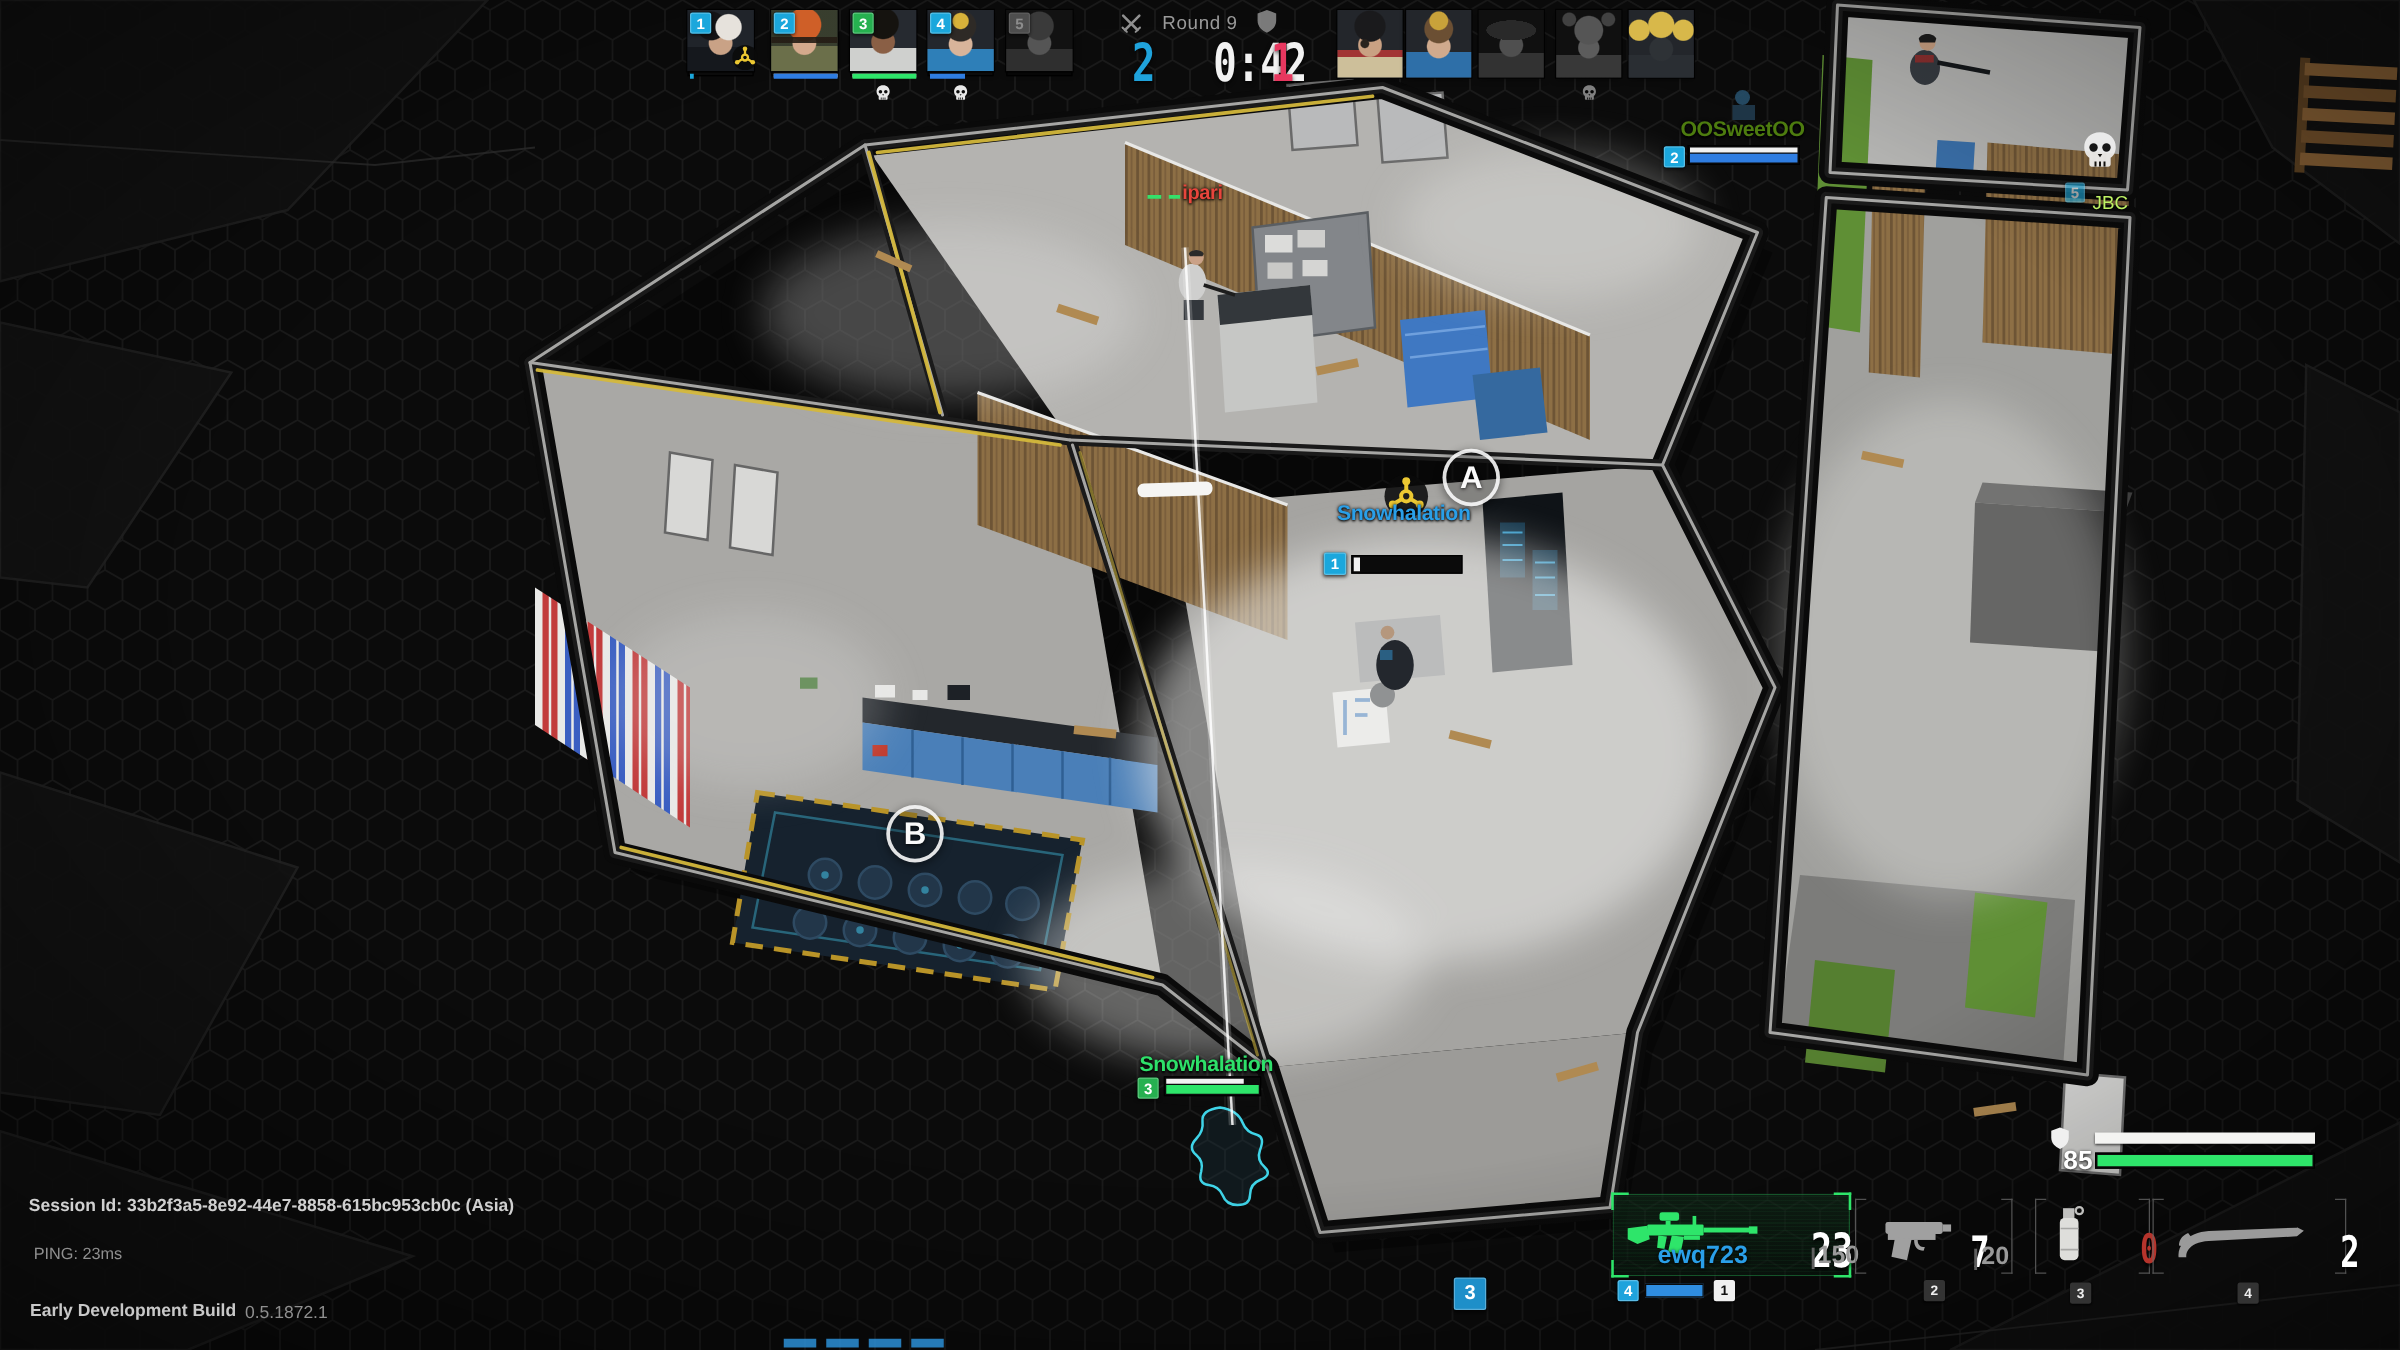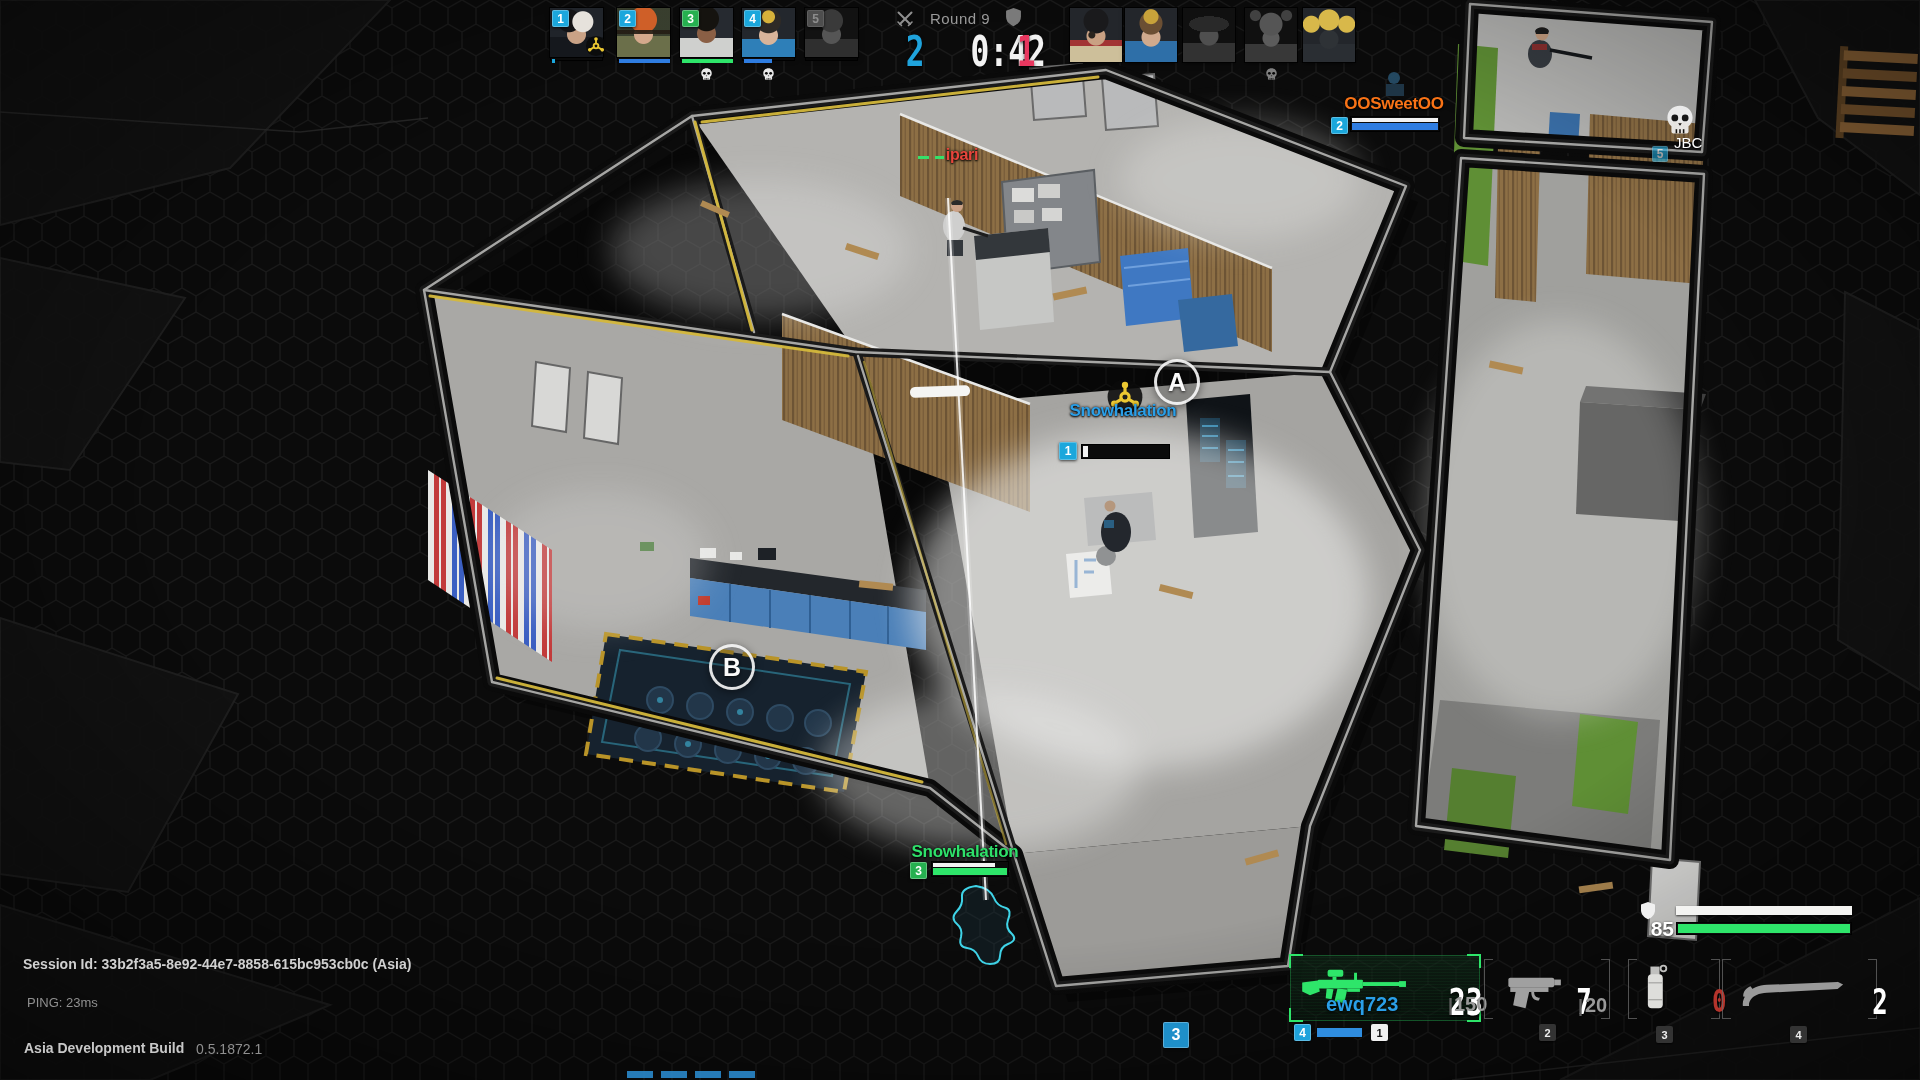--- a/index.html
+++ b/index.html
@@ -500,21 +500,21 @@
         <span style="position:static">A</span>
       </div>
     <div class="site" style="left:709px;top:644px">
         <span style="position:static">B</span>
       </div>
     <svg style="left:1106px;top:378px;width:38px;height:38px">
         <use href="#i-spike"></use>
       </svg>
 
     <div style="left:1314px;top:94px;width:160px">
-      <div class="tag-name" style="position: static; color: #f97316;">OOSweetOO</div>
+      <div class="tag-name" style="position: static; color: #4d7c0f;">OOSweetOO</div>
     </div>
     <div class="nbadge" style="left: 1331px; top: 117px; background: rgb(27, 167, 220);">2</div>
     <div class="t-track" style="left:1350px;top:116px;width:90px">
       <div class="t-armor" style="position: static; width: 100%;"></div>
       <div class="t-hp" style="position: static; width: 100%; background: rgb(47, 125, 225);"></div>
     </div>
 
     <div style="left:1043px;top:401px;width:160px">
       <div class="tag-name" style="position: static; color: rgb(42, 159, 232);">Snowhalation</div>
     </div>
@@ -535,21 +535,21 @@
     <div style="left:900px;top:146px;width:124px">
       <div class="tag-name" style="position: static; font-size: 16px; color: rgb(232, 69, 60);">ipari</div>
     </div>
     <div class="dash" style="left:918px;top:156px;width:11px"></div>
     <div class="dash" style="left:935px;top:156px;width:9px"></div>
 
     <svg style="left:1662px;top:103px;width:36px;height:38px;color:#f0f0f0;opacity:.92">
         <use href="#i-skull"></use>
       </svg>
     <div class="nbadge" style="left: 1652px; top: 146px; width: 16px; height: 16px; opacity: 0.6; background: rgb(27, 167, 220);">5</div>
-    <span style="left:1674px;top:134px;font-size:15px;color:#ffffff;text-shadow:0 1px 2px #000">JBC</span>
+    <span style="left:1674px;top:154px;font-size:15px;color:#bef264;text-shadow:0 1px 2px #000">JBC</span>
 
     <div class="wpanel">
       <div class="corner c-tl"></div>
         <div class="corner c-tr"></div>
         <div class="corner c-bl"></div>
         <div class="corner c-br"></div>
       <svg style="left: 8px; top: 7px; width: 118px; height: 47px; color: rgb(46, 229, 106);">
           <use href="#i-rifle"></use>
         </svg>
       <span style="left: 36px; top: 38px; font-size: 20px; font-weight: bold; text-shadow: rgb(0, 0, 0) 0px 1px 3px; color: rgb(42, 159, 232);">ewq723</span>
@@ -605,16 +605,16 @@
     </div>
 
     <div class="nbadge" style="left:1163px;top:1022px;width:26px;height:26px;font-size:16px;background:#1e8fc9">3</div>
     <div class="tick" style="left:627px;top:1071px"></div>
     <div class="tick" style="left:661px;top:1071px"></div>
     <div class="tick" style="left:695px;top:1071px"></div>
     <div class="tick" style="left:729px;top:1071px"></div>
 
     <span class="sys" style="left:27px;top:995px">PING:  23ms</span>
     <span class="sys-b" style="left:23px;top:956px">Session Id: 33b2f3a5-8e92-44e7-8858-615bc953cb0c (Asia)</span>
-    <span class="sys-b" style="left:24px;top:1040px;color:#c8c8c8">Asia Development Build</span>
+    <span class="sys-b" style="left:24px;top:1040px;color:#c8c8c8">Early Development Build</span>
     <span class="sys" style="left:196px;top:1041px;font-size:14px">0.5.1872.1</span>
   </div>
 </div>
 
 </body></html>

